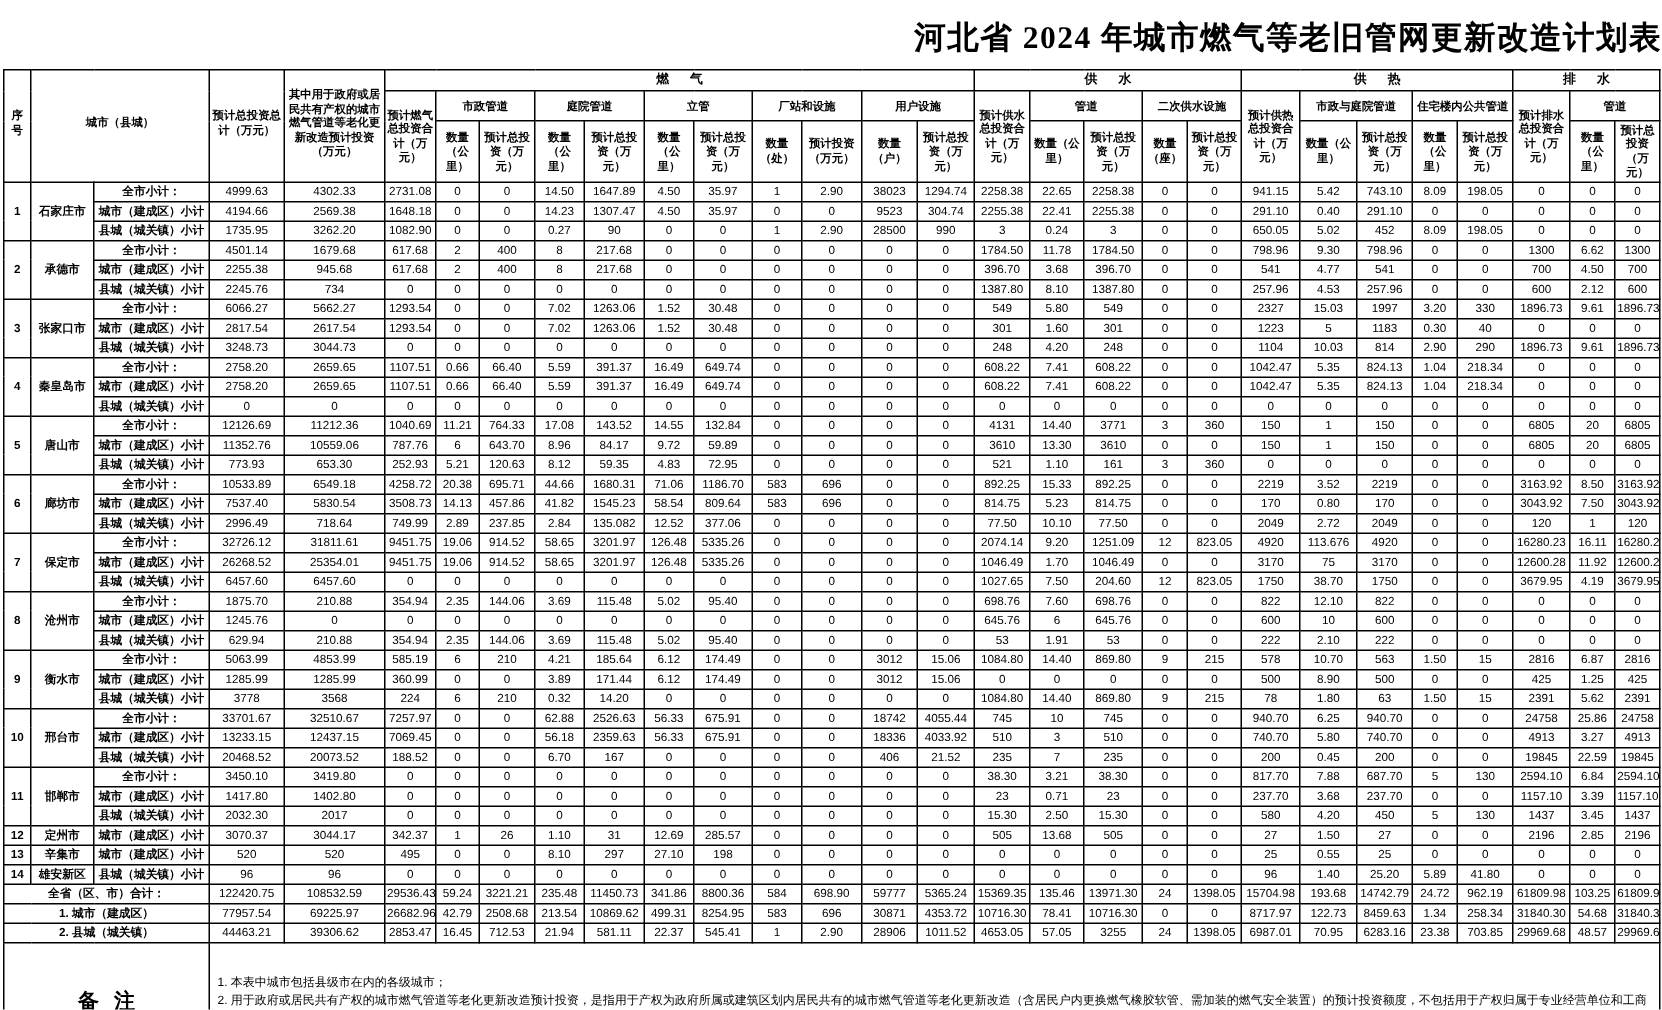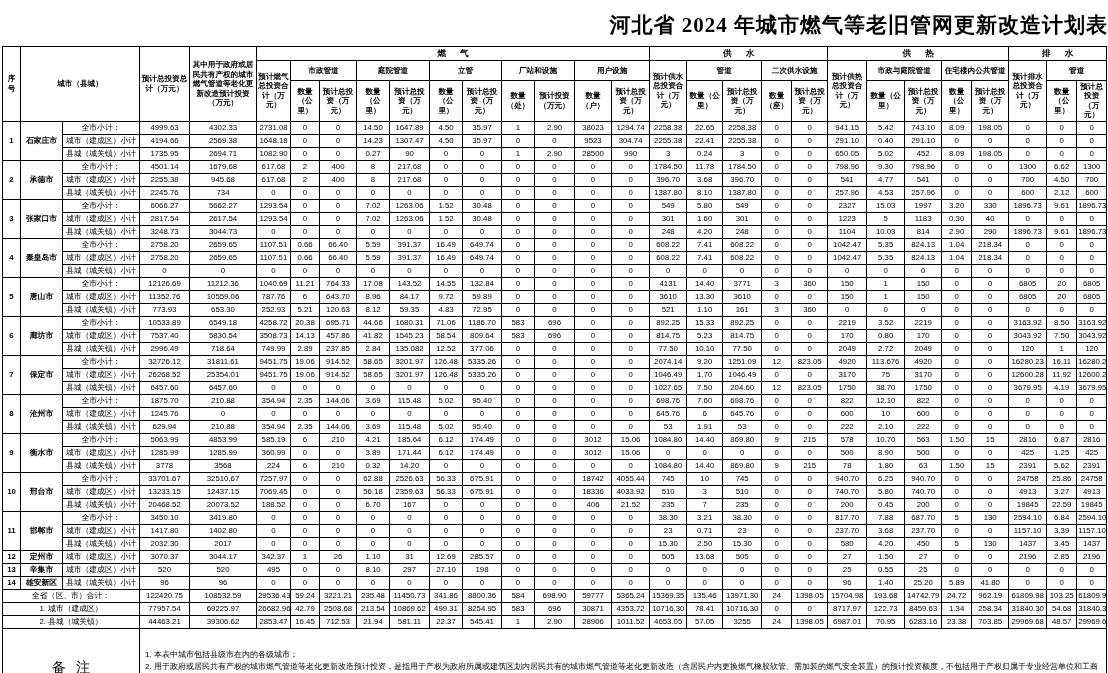--- a/index.html
+++ b/index.html
@@ -29,31 +29,31 @@
     vertical-align: middle;
     overflow: hidden;
   }
   .plan thead th {
     font-weight: bold;
     font-size: 7.6px;
     line-height: 1.25;
     word-break: break-all;
     padding: 1px;
   }
-  .plan thead tr.r1 th { height: 14px; }
+  .plan thead tr.r1 th { height: 14px; font-family: Liberation Mono, monospace; }
   .plan thead tr.r2 th { height: 20px; }
   .plan thead tr.r3 th { height: 34px; }
   .grp { letter-spacing: 14px; text-indent: 14px; font-size: 8.6px !important; }
   .plan tbody td {
     height: 13px;
     font-size: 7.8px;
     line-height: 1.05;
     white-space: nowrap;
   }
-  .plan td.lbl { font-weight: normal; text-align: center; }
+  .plan td.lbl { font-weight: bold; text-align: center; }
   .plan td.num { font-weight: normal; }
   .plan td.seq, .plan td.city { font-weight: bold; }
   .plan td.notes-label { letter-spacing: 10px; text-indent: 10px; font-size: 14px; }
   .plan td.notes-cell {
     text-align: left;
     white-space: normal;
     font-size: 8px;
     line-height: 1.55;
     padding: 20px 5px;
     height: 42px;
@@ -205,21 +205,21 @@
         <td class="num">291.10</td>
         <td class="num">0</td>
         <td class="num">0</td>
         <td class="num">0</td>
         <td class="num">0</td>
         <td class="num">0</td>
       </tr>
       <tr>
         <td class="lbl">县城（城关镇）小计</td>
         <td class="num">1735.95</td>
-        <td class="num">2694.71</td>
+        <td class="num">3262.20</td>
         <td class="num">1082.90</td>
         <td class="num">0</td>
         <td class="num">0</td>
         <td class="num">0.27</td>
         <td class="num">90</td>
         <td class="num">0</td>
         <td class="num">0</td>
         <td class="num">1</td>
         <td class="num">2.90</td>
         <td class="num">28500</td>

